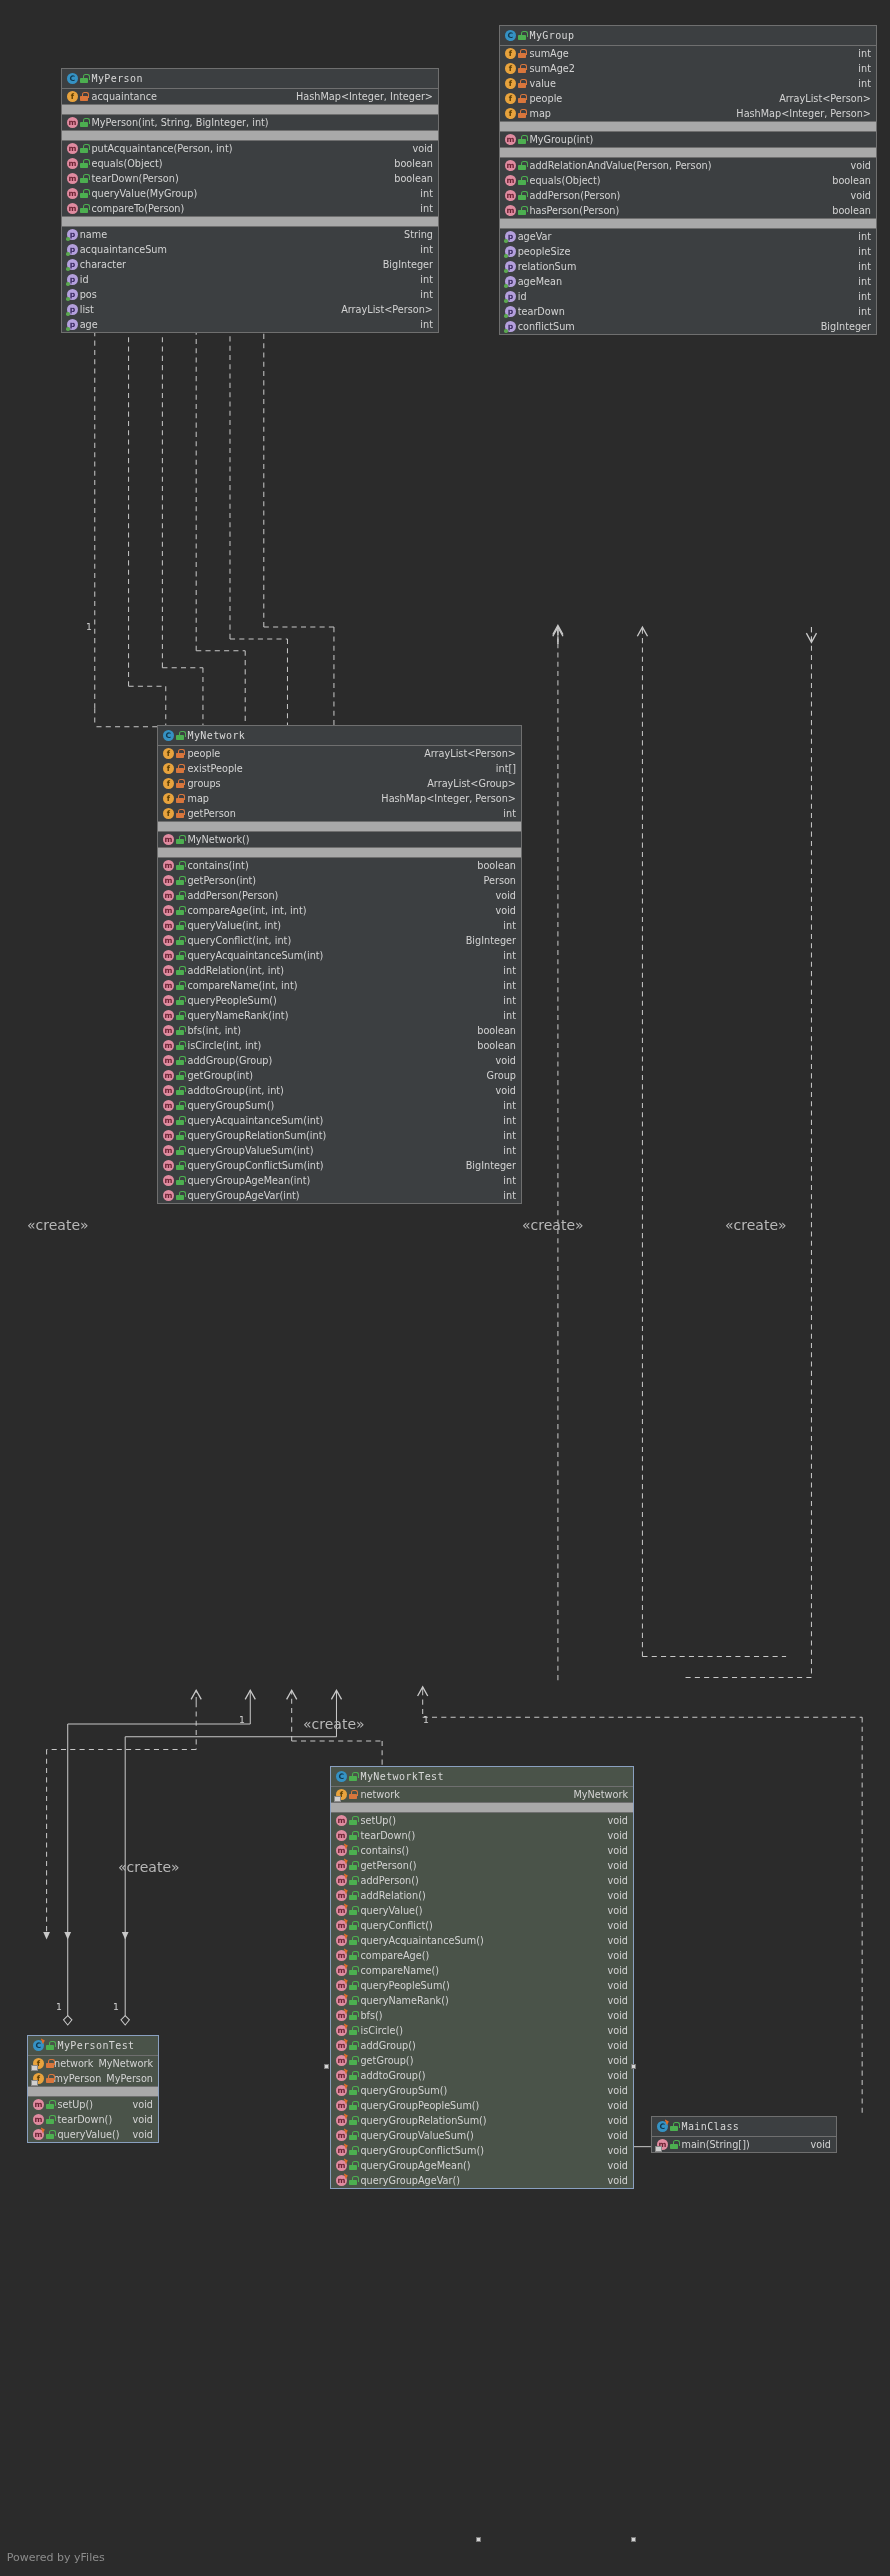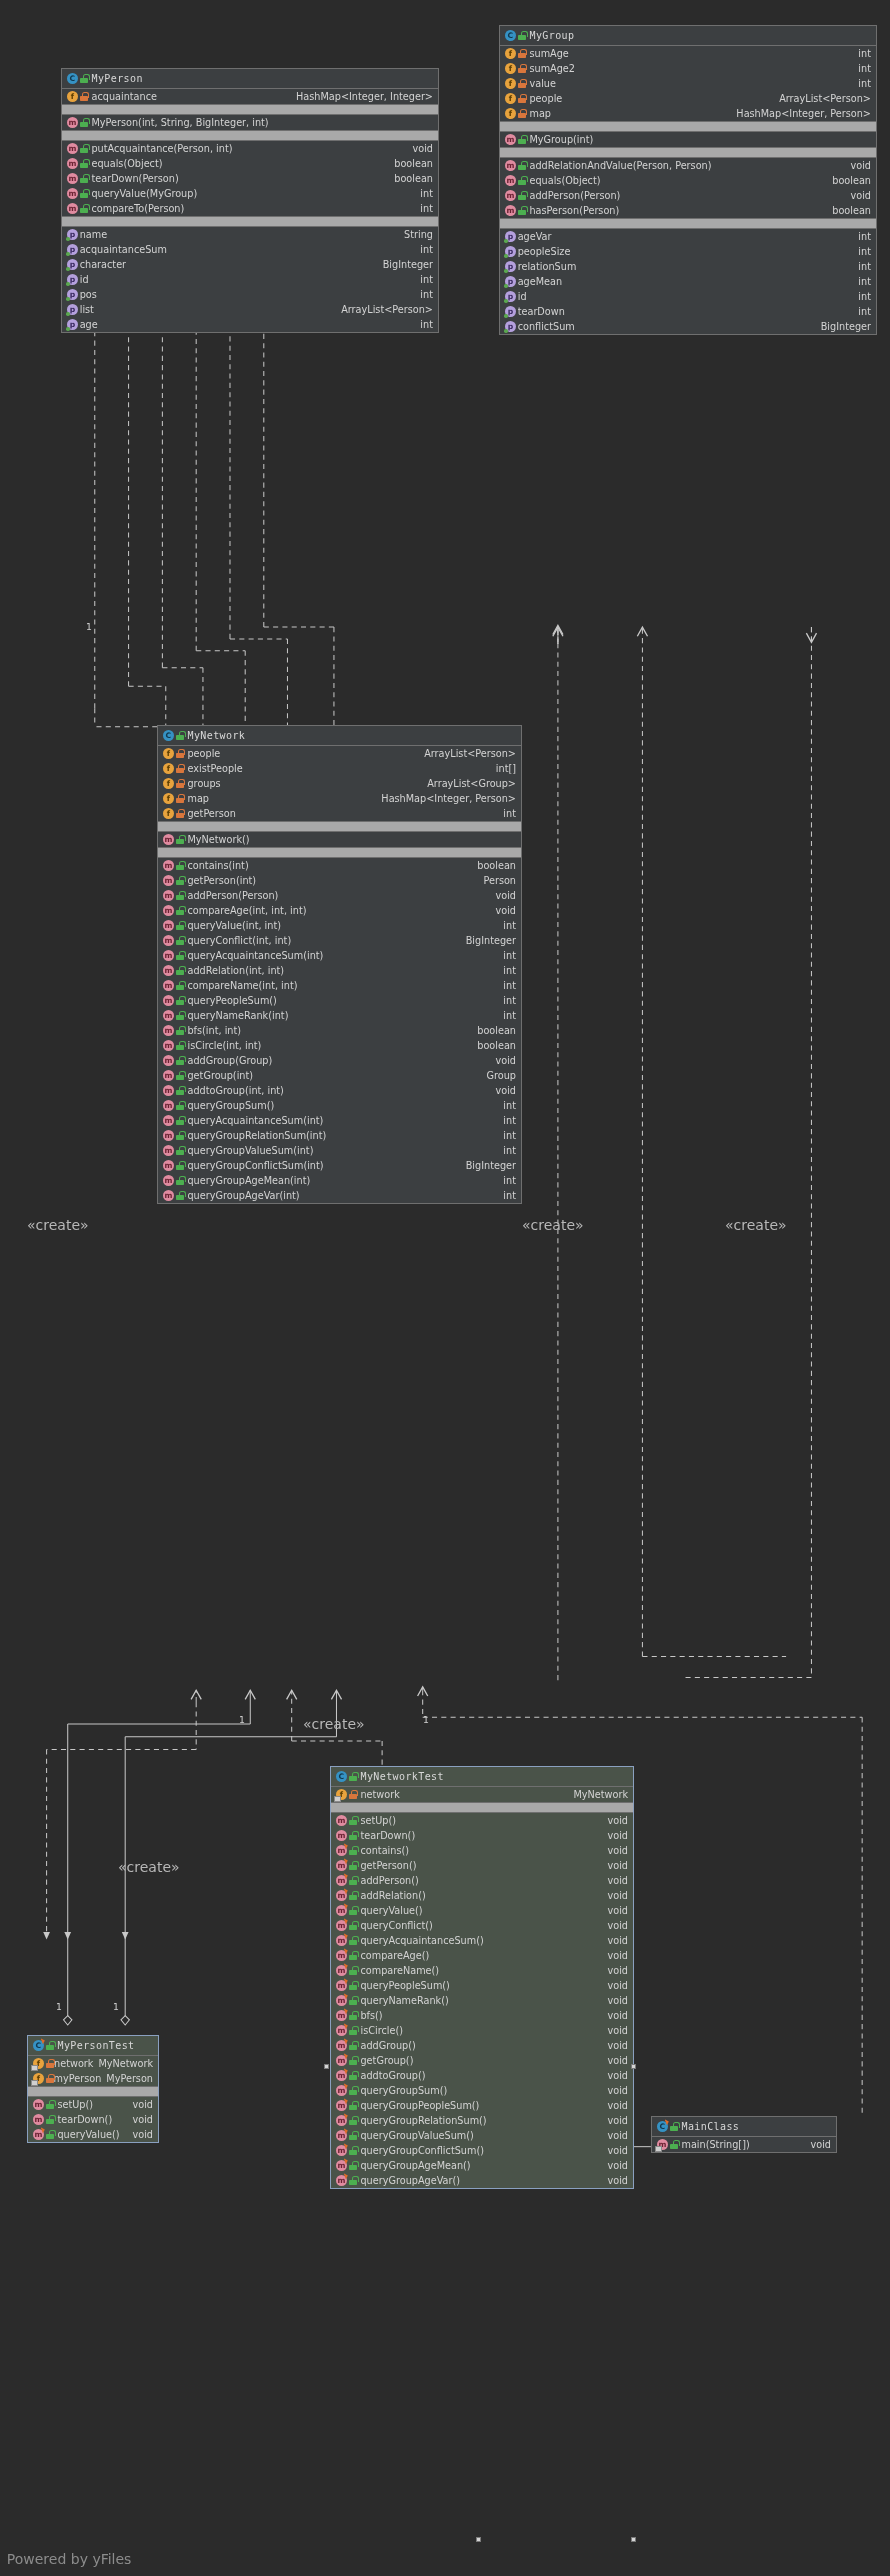--- a/index.html
+++ b/index.html
@@ -161,21 +161,21 @@
   .ic.badge::before {
     content:''; position:absolute; left:-1.7px; bottom:-1.7px;
     width:4.2px; height:4.2px; background:#d0d0d0;
     border:0.8px solid #8a8a8a;
   }
 
   .watermark {
     position: absolute;
     left: 6.8px; top: 2551px;
     color: #8c8c8c;
-    font-size: 14px;
+    font-size: 11px;
   }
   .resize-handle {
     position: absolute;
     width: 5px; height: 5px;
     background: #d4d4d4;
     border: 0.8px solid #7a7a7a;
   }
 </style>
 </head>
 <body>

